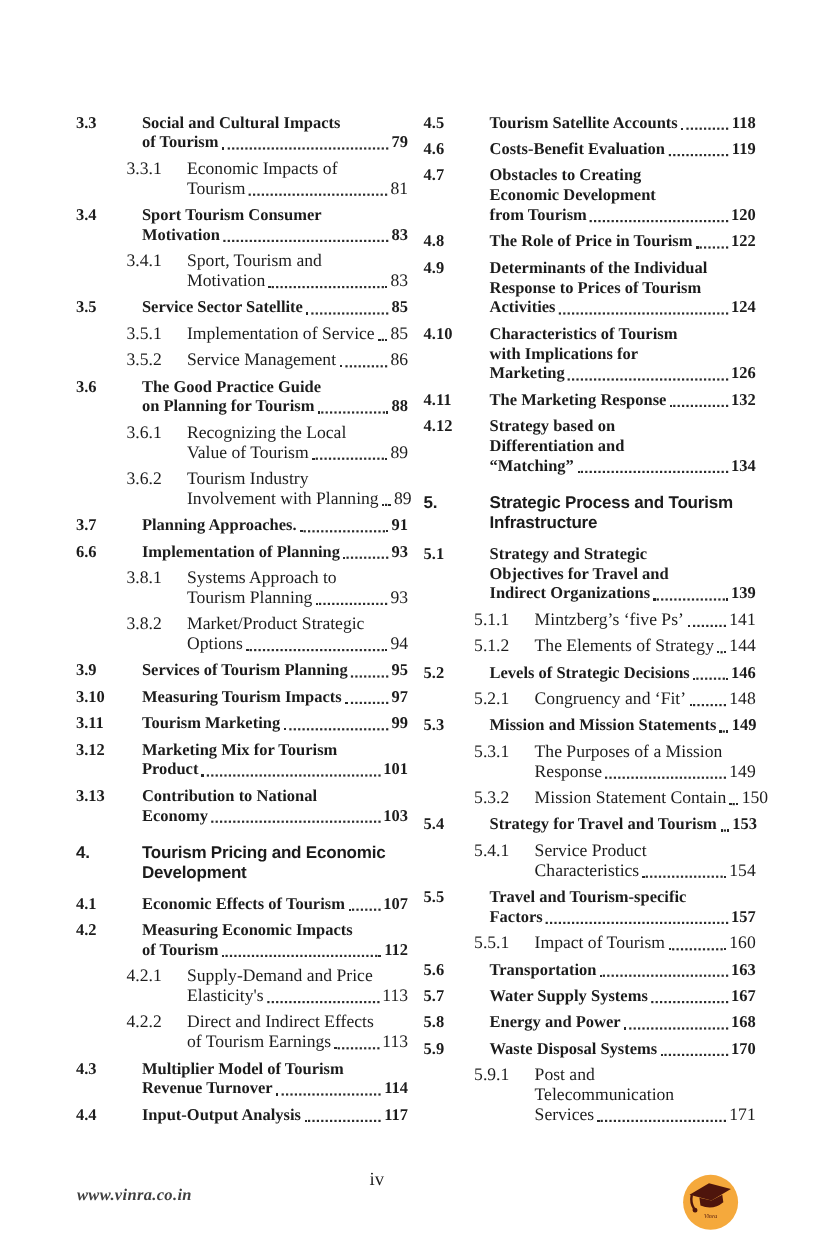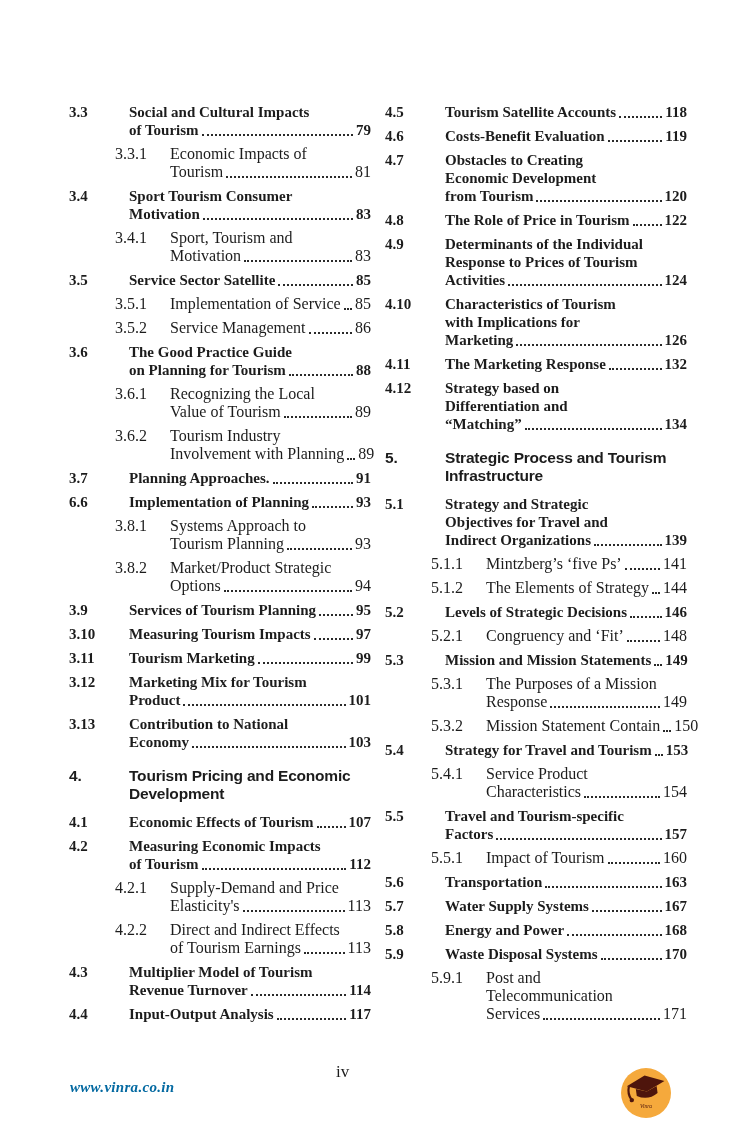--- a/index.html
+++ b/index.html
@@ -616,21 +616,21 @@
             <div class="line last">
               <span class="t">Services</span>
               <span class="leader"></span>
               <span class="pg">171</span>
             </div>
           </div>
         </div>
       </div>
   </div>
 
-  <span class="website" style="color: #0369a1;">www.vinra.co.in</span>
+  <span class="website" style="color: #404040;">www.vinra.co.in</span>
 
   <span class="pagenum">iv</span>
 
   <div class="logo">
     <svg width="52" height="52" viewBox="0 0 52 52">
       <circle cx="26" cy="26" r="25" id="logo-circle" fill="#F5A93C"></circle>
       <g id="logo-cap" transform="rotate(-8 26 19)" fill="#4E150C">
         <polygon points="26,8.5 45,16.5 26,24.5 7,16.5"></polygon>
         <path d="M15.5,20.5 L15.5,27.5 Q26,34 36.5,27.5 L36.5,20.5 L26,24.5 Z"></path>
         <path d="M9,17 Q6.5,24 9.5,30" stroke-width="2.2" fill="none" id="logo-tassel" stroke="#4E150C"></path>

